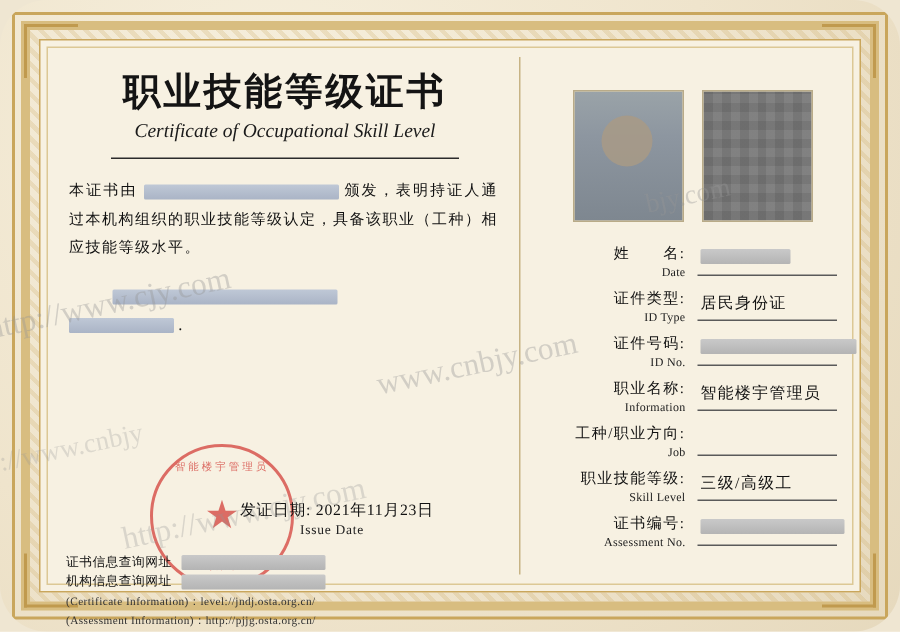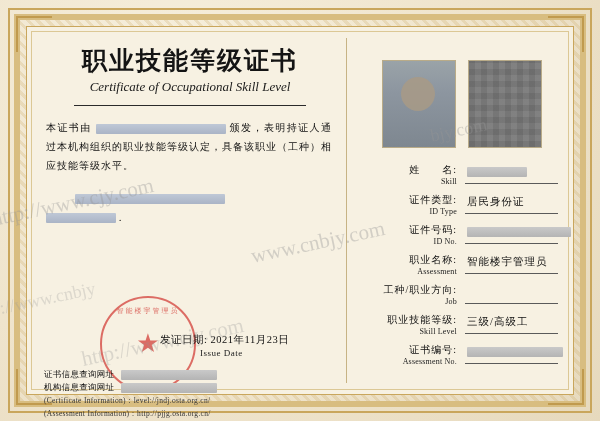--- a/index.html
+++ b/index.html
@@ -6,20 +6,21 @@
   body{
     width:600px;height:421px;overflow:hidden;
     background:#efe6d2;
     font-family:"Liberation Serif", serif;
   }
   #cert{
     position:relative;width:600px;height:421px;
     background:
       radial-gradient(circle at 30% 20%, #f6efdd 0%, #efe4cc 55%, #e6d9bd 100%);
     overflow:hidden;
+    border-radius:31px;
   }
   
   .border-outer{
     position:absolute;left:8px;top:8px;right:8px;bottom:8px;
     border:2px solid #c9a65c;
   }
   .border-mid{
     position:absolute;left:14px;top:14px;right:14px;bottom:14px;
     border:6px solid #d8bd80;
     background:
@@ -234,21 +235,21 @@
       <div class="photos">
         <div class="photo portrait"></div>
         <div class="photo blur"></div>
       </div>
 
       <div class="fields">
 
         <div class="field">
           <div class="lab">
             <span>姓　　名:</span>
-            <span class="en">Skill</span>
+            <span class="en">Date</span>
           </div>
           <div class="val">
             <span class="redact" style="width:60px"></span>
           </div>
           <div class="line"></div>
         </div>
 
         <div class="field">
           <div class="lab">
             <span>证件类型:</span>
@@ -265,21 +266,21 @@
           </div>
           <div class="val">
             <span class="redact" style="width:104px"></span>
           </div>
           <div class="line"></div>
         </div>
 
         <div class="field">
           <div class="lab">
             <span>职业名称:</span>
-            <span class="en">Assessment</span>
+            <span class="en">Information</span>
           </div>
           <div class="val">智能楼宇管理员</div>
           <div class="line"></div>
         </div>
 
         <div class="field">
           <div class="lab">
             <span>工种/职业方向:</span>
             <span class="en">Job</span>
           </div>

